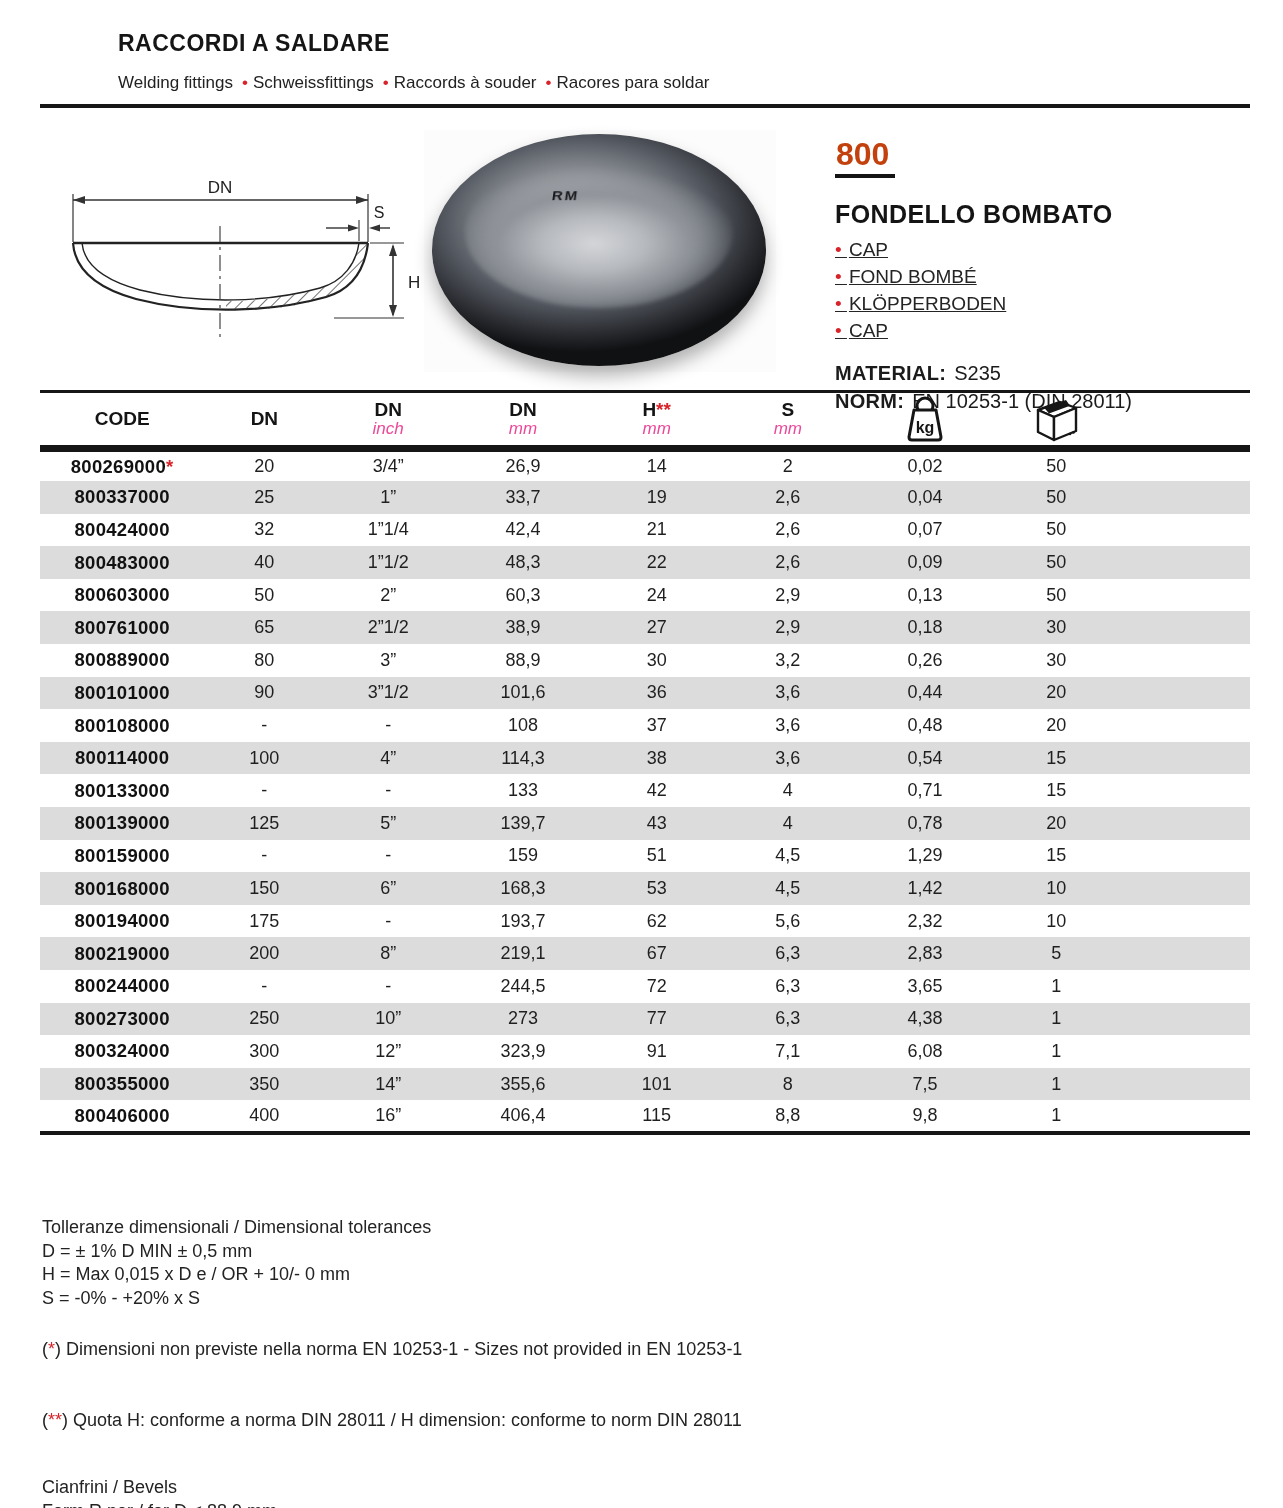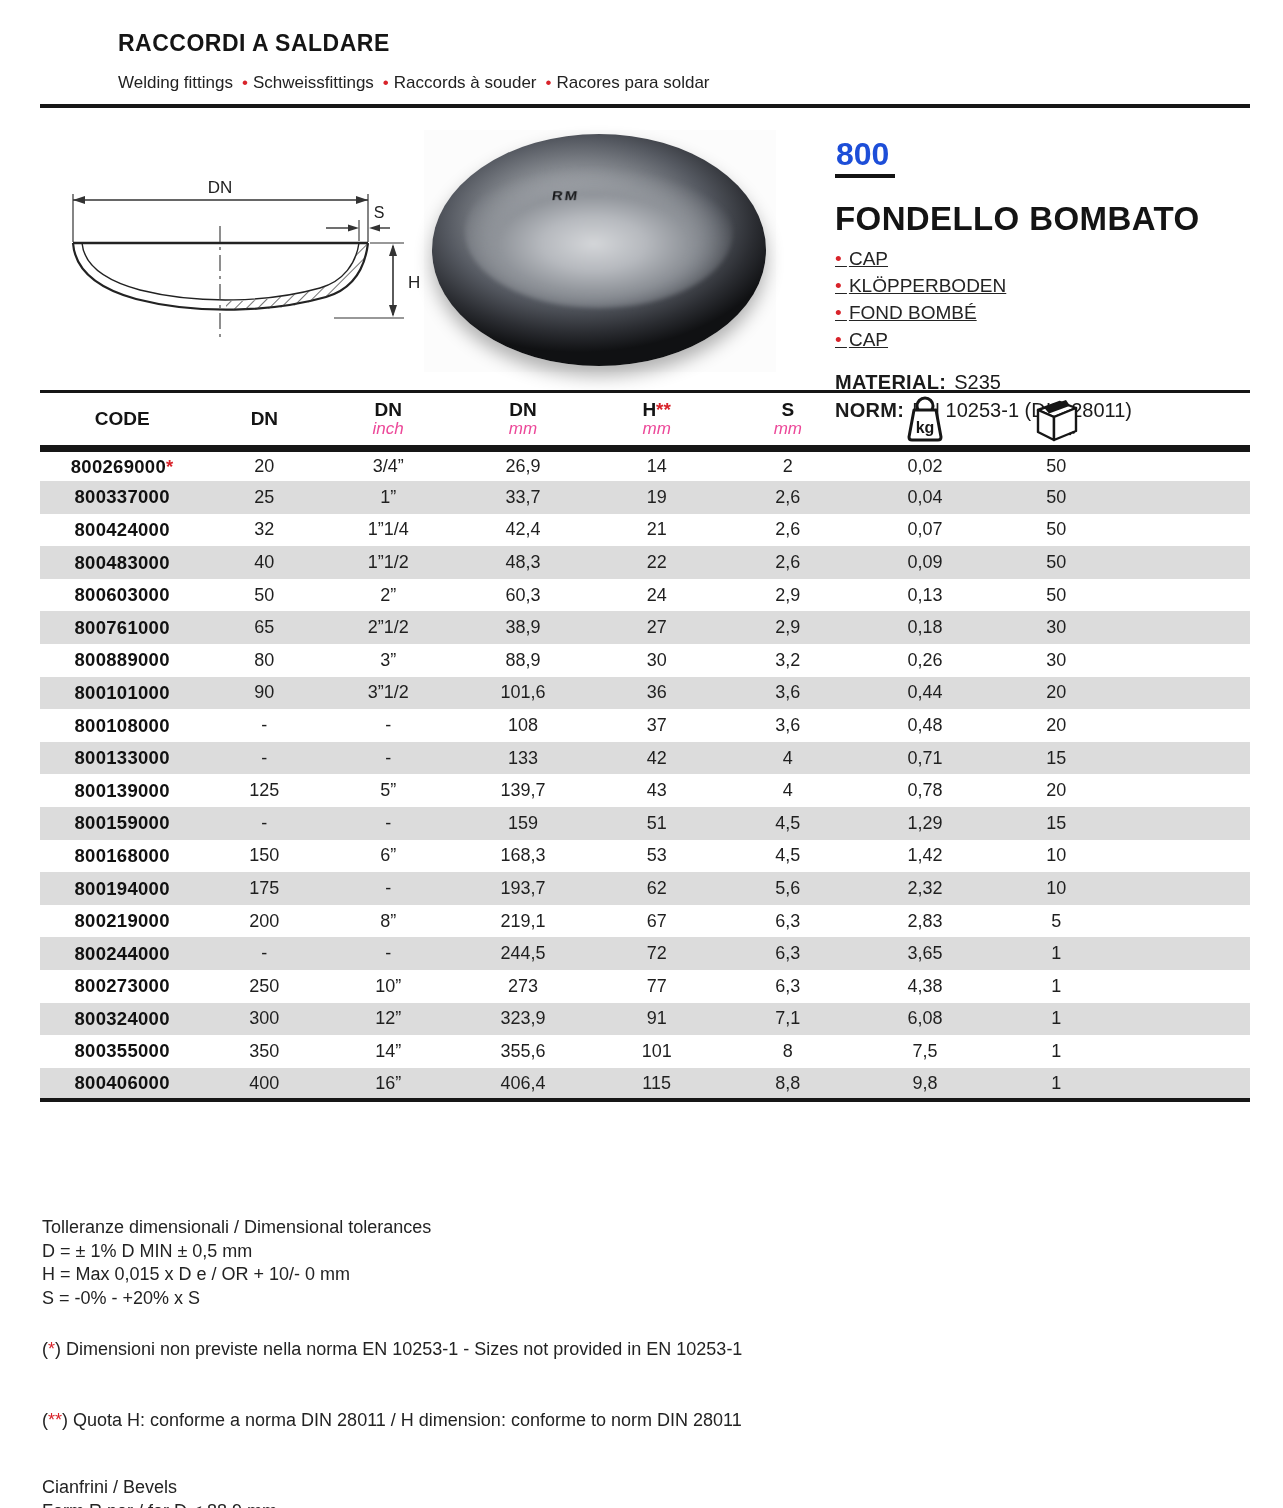--- a/index.html
+++ b/index.html
@@ -26,23 +26,23 @@
           background: radial-gradient(ellipse 62% 56% at 44% 38%, #dddfe2 0%, #b2b5ba 22%, #85898f 42%, #555961 64%, #2b2d32 85%, #101113 100%);
           box-shadow: 0 10px 18px rgba(0,0,0,.30); }
   .dome-top { position:absolute; left:10%; top:9%; width:80%; height:66%; border-radius:50%;
           background: radial-gradient(ellipse 55% 50% at 48% 58%, #d4d6d9 0%, #b6b9be 35%, #8f9399 65%, rgba(110,114,120,0) 100%);
           filter: blur(2px); }
   .dome-stamp { position:absolute; left:36%; top:23%; font-size:15px; font-weight:bold; letter-spacing:2px;
           color:#191a1c; transform: skewX(-8deg) scaleY(.85); filter: blur(.4px); }
 
   
   .prod { position:absolute; left:835px; top:138px; width:430px; }
-  .prod-series { display:inline-block; font-size:32px; font-weight:bold; color:#1d4ed8;
+  .prod-series { display:inline-block; font-size:32px; font-weight:bold; color:#c2410c;
                  border-bottom:4px solid #141414; padding:0 6px 2px 1px; line-height:1.05; }
-  .prod-name { margin-top:22px; font-size:33px; font-weight:bold; letter-spacing:.4px; color:#141414; }
+  .prod-name { margin-top:22px; font-size:25px; font-weight:bold; letter-spacing:.4px; color:#141414; }
   .prod-list { margin-top:8px; list-style:none; }
   .prod-list li { font-size:19px; color:#242424; line-height:1.42;text-decoration:underline; }
   .prod-list li::before { content:"• "; color:#d8232a; font-size:19px; margin-right:2px; }
   .prod-meta { margin-top:16px; font-size:20px; line-height:1.3; }
   .prod-meta b { font-weight:bold; letter-spacing:.3px; }
   .prod-meta span.val { margin-left:8px; font-weight:normal; }
 
   
   .tbl-wrap { position:absolute; left:40px; top:390px; width:1226px; }
   table { width:100%; border-collapse:collapse; border-top:3px solid #161616; border-bottom:4px solid #161616; }
@@ -118,22 +118,22 @@
       <div class="dome-top"></div>
       <div class="dome-stamp">RM</div>
     </div>
   </div>
 
   <div class="prod">
     <div class="prod-series">800</div>
     <div class="prod-name">FONDELLO BOMBATO</div>
     <ul class="prod-list">
         <li>CAP</li>
+        <li>FOND BOMBÉ</li>
         <li>KLÖPPERBODEN</li>
-        <li>FOND BOMBÉ</li>
         <li>CAP</li>
       </ul>
     <div class="prod-meta">
       <b>MATERIAL:</b><span class="val">S235</span>
     </div>
     <div class="prod-meta" style="margin-top:2px">
       <b>NORM:</b><span class="val">EN 10253-1 (DIN 28011)</span>
     </div>
   </div>
 
@@ -288,20 +288,31 @@
             <td>-</td>
             <td>-</td>
             <td>108</td>
             <td>37</td>
             <td>3,6</td>
             <td>0,48</td>
             <td>20</td>
             <td></td>
           </tr>
           <tr>
+            <td class="code">800114000</td>
+            <td>100</td>
+            <td>4”</td>
+            <td>114,3</td>
+            <td>38</td>
+            <td>3,6</td>
+            <td>0,54</td>
+            <td>15</td>
+            <td></td>
+          </tr>
+          <tr>
             <td class="code">800133000</td>
             <td>-</td>
             <td>-</td>
             <td>133</td>
             <td>42</td>
             <td>4</td>
             <td>0,71</td>
             <td>15</td>
             <td></td>
           </tr>

